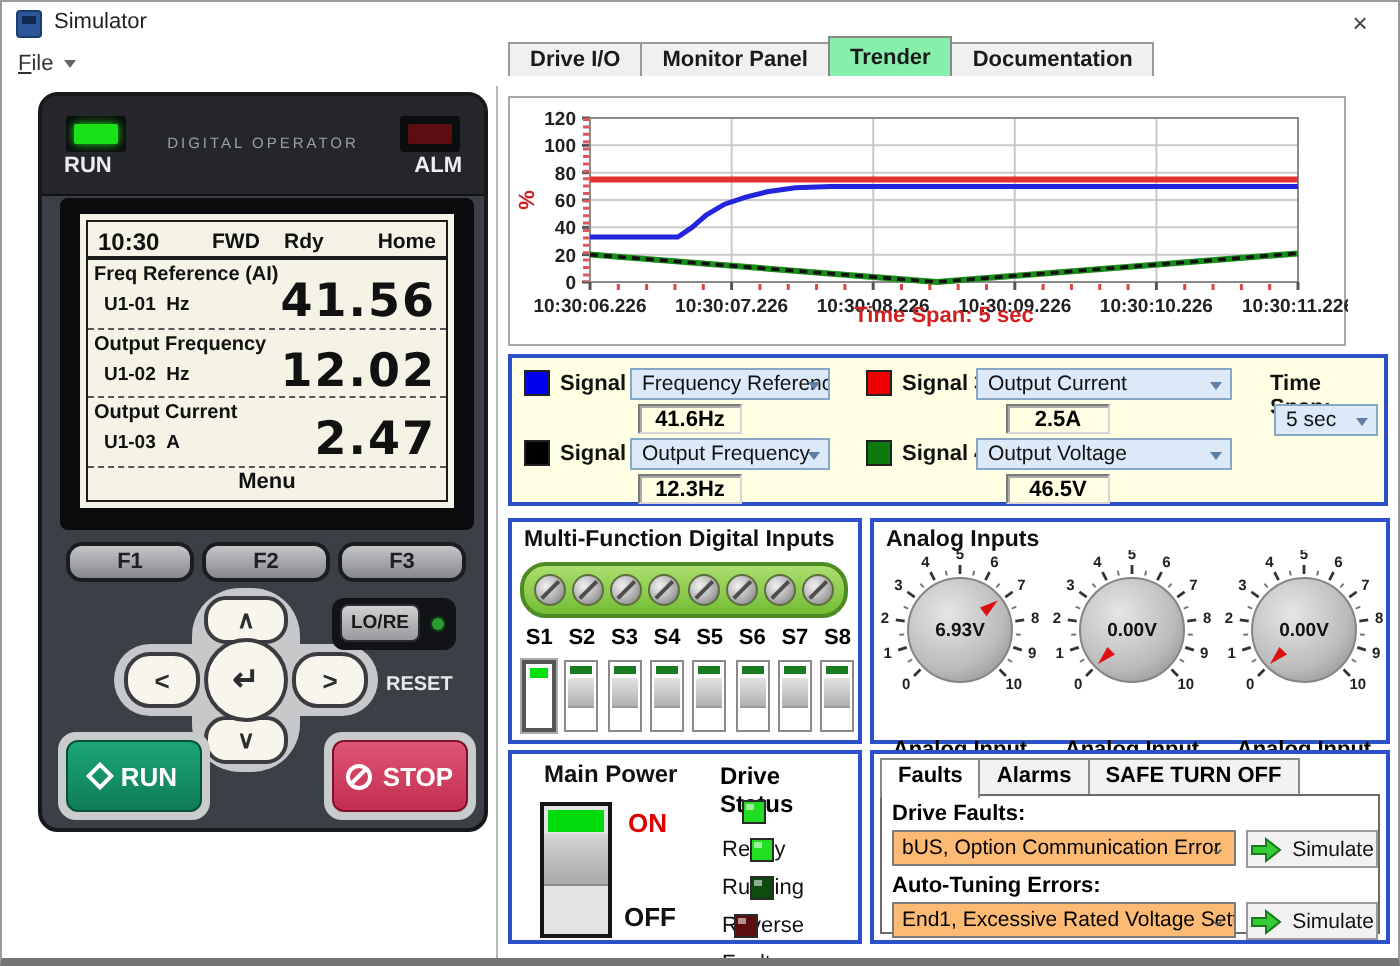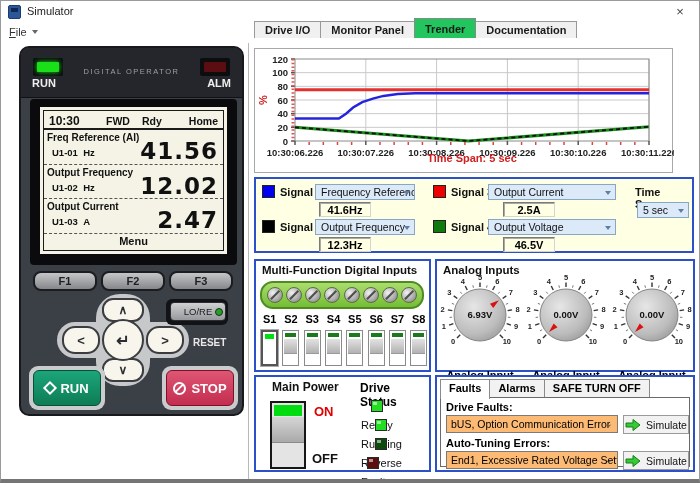--- a/index.html
+++ b/index.html
@@ -52,40 +52,40 @@
   .lcd-foot { height:16px; text-align:center; font-size:11px; font-weight:bold; padding-top:1px; }
 
   .fkey { position:absolute; top:223px; width:64px; height:20px; border-radius:8px;
           background:linear-gradient(#c4c6c8,#85878a); border:2px solid #1b1d20;
           color:#1e2023; font-weight:bold; font-size:11px; text-align:center; line-height:16px; }
   .bezel { position:absolute; background:#c6c8ca; }
   .navkey { position:absolute; background:#f7f5ec; border:2px solid #3a3c3f; display:flex;
             align-items:center; justify-content:center; font-weight:bold; color:#2b2d30; }
   .reset-label { position:absolute; left:172px; top:289px; color:#e8e8e8; font-size:10px; font-weight:bold; }
   .lore-recess { position:absolute; left:145px; top:251px; width:62px; height:26px; background:#111317; border-radius:6px; }
-  .lore-btn { position:absolute; left:4px; top:3px; width:56px; height:19px; border-radius:4px;
+  .lore-btn { position:absolute; left:4px; top:3px; width:40px; height:19px; border-radius:4px;
               background:linear-gradient(#cfd1d3,#97999c); border:1px solid #2a2c2f;
-              font-size:9.5px; font-weight:normal; color:#1a1a1a; text-align:center; line-height:18px; }
+              font-size:9.5px; font-weight:bold; color:#1a1a1a; text-align:center; line-height:18px; }
   .lore-led { position:absolute; right:5px; top:9px; width:8px; height:8px; border-radius:50%;
               background:#2f9b2f; border:1px solid #0e3a0e; }
   .big-btn { position:absolute; top:318px; height:44px; border-radius:9px; background:#c9cbcd; padding:4px; }
   .big-in { width:100%; height:100%; border-radius:6px; display:flex; align-items:center; justify-content:center;
             gap:5px; color:#fff; font-weight:bold; font-size:13px; }
   .run-in  { background:linear-gradient(#1ca57a,#0e7c56); border:1px solid #07503a; }
   .stop-in { background:linear-gradient(#de5674,#c42d50); border:1px solid #7c1229; }
   .dia-icon { width:10px; height:10px; border:2px solid #fff; transform:rotate(45deg); }
   .stop-icon { position:relative; width:13px; height:13px; border:2px solid #fff; border-radius:50%; }
   .stop-icon::after { content:""; position:absolute; left:-1px; top:3.5px; width:11px; height:2px;
                       background:#fff; transform:rotate(-45deg); }
 
   
   .tabs { position:absolute; left:253px; top:20px; height:17px; display:flex; }
   .tab { height:17px; padding:0 10px; font-size:11px; font-weight:bold; color:#1a1a1a;
          background:#f0f0f0; border:1px solid #999; border-bottom:none; line-height:16px; margin-right:-1px; }
-  .tab.active { background:#22c55e; height:20px; margin-top:-3px; line-height:20px; border-color:#888; z-index:3; position:relative; }
+  .tab.active { background:#86efac; height:20px; margin-top:-3px; line-height:20px; border-color:#888; z-index:3; position:relative; }
 
   .chart-page { position:absolute; left:253px; top:47px; width:419px; height:125px; background:#fff;
                 border:1px solid #a8a8a8; }
   .chart-xlabel { position:absolute; left:40px; top:103px; width:354px; text-align:center;
                   color:#d02020; font-weight:bold; font-size:11px; }
   .ytick, .xtick { font-size:9.5px; font-weight:bold; fill:#222; }
   .ylabel { font-size:11px; font-weight:bold; fill:#cc2222; }
 
   .signals { position:absolute; left:253px; top:176px; width:440px; height:76px; background:#ffffe4;
              border:2px solid #2b50c8; }

